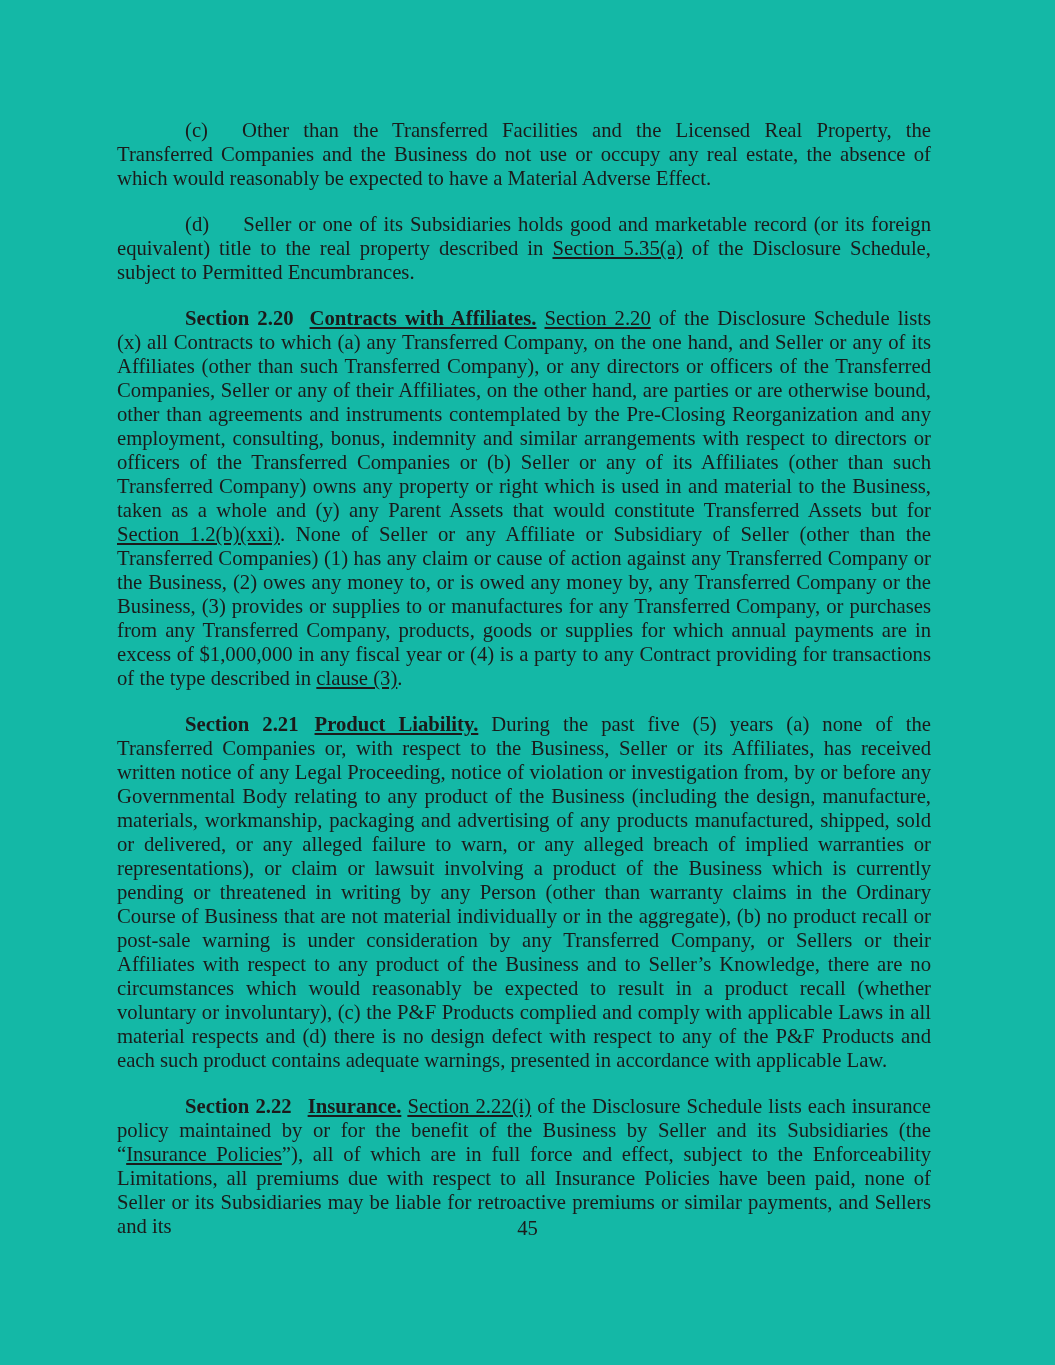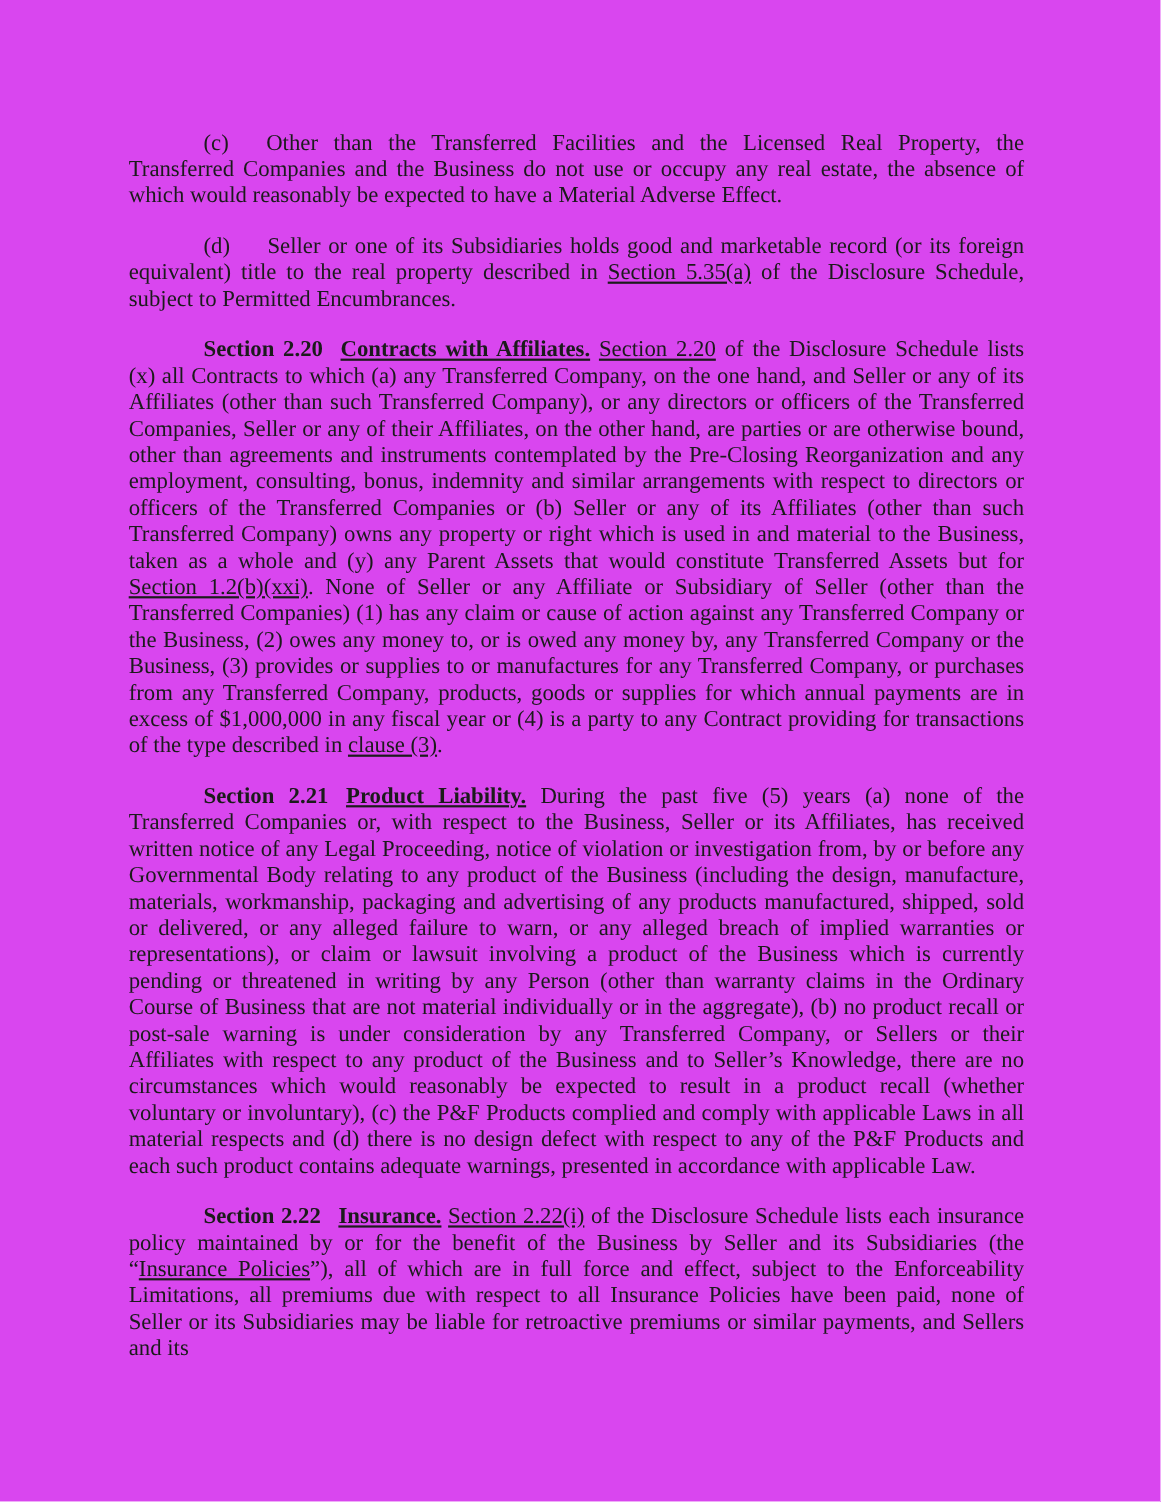--- a/index.html
+++ b/index.html
@@ -1,20 +1,20 @@
 <!DOCTYPE html>
 <html><head>
 <meta charset="utf-8">
 <style>
   html, body { margin: 0; padding: 0; background: #ffffff; }
   .page {
     position: relative;
     width: 1055px;
     height: 1365px;
-    background: #d946ef;
+    background: #14b8a6;
     font-family: "Liberation Serif", serif;
     font-size: 20.7px;
     line-height: 24px;
     color: #1b1b1b;
     overflow: hidden;
   }
   .content {
     position: absolute;
     left: 117px;
     top: 118px;
@@ -49,13 +49,14 @@
     <p class="para"><span>(d)</span><span class="tab"></span><span>Seller or one of its Subsidiaries holds good and marketable record (or its foreign equivalent) title to the real property described in </span><span class="u">Section 5.35(a)</span><span> of the Disclosure Schedule, subject to Permitted Encumbrances.</span></p>
 
     <p class="para"><span class="b">Section 2.20</span><span class="tab-sm"></span><span class="b u">Contracts with Affiliates.</span><span> </span><span class="u">Section 2.20</span><span> of the Disclosure Schedule lists (x) all Contracts to which (a) any Transferred Company, on the one hand, and Seller or any of its Affiliates (other than such Transferred Company), or any directors or officers of the Transferred Companies, Seller or any of their Affiliates, on the other hand, are parties or are otherwise bound, other than agreements and instruments contemplated by the Pre-Closing Reorganization and any employment, consulting, bonus, indemnity and similar arrangements with respect to directors or officers of the Transferred Companies or (b) Seller or any of its Affiliates (other than such Transferred Company) owns any property or right which is used in and material to the Business, taken as a whole and (y) any Parent Assets that would constitute Transferred Assets but for </span><span class="u">Section 1.2(b)(xxi)</span><span>. None of Seller or any Affiliate or Subsidiary of Seller (other than the Transferred Companies) (1) has any claim or cause of action against any Transferred Company or the Business, (2) owes any money to, or is owed any money by, any Transferred Company or the Business, (3) provides or supplies to or manufactures for any Transferred Company, or purchases from any Transferred Company, products, goods or supplies for which annual payments are in excess of $1,000,000 in any fiscal year or (4) is a party to any Contract providing for transactions of the type described in </span><span class="u">clause (3)</span><span>.</span></p>
 
     <p class="para"><span class="b">Section 2.21</span><span class="tab-sm"></span><span class="b u">Product Liability.</span><span> During the past five (5) years (a) none of the Transferred Companies or, with respect to the Business, Seller or its Affiliates, has received written notice of any Legal Proceeding, notice of violation or investigation from, by or before any Governmental Body relating to any product of the Business (including the design, manufacture, materials, workmanship, packaging and advertising of any products manufactured, shipped, sold or delivered, or any alleged failure to warn, or any alleged breach of implied warranties or representations), or claim or lawsuit involving a product of the Business which is currently pending or threatened in writing by any Person (other than warranty claims in the Ordinary Course of Business that are not material individually or in the aggregate), (b) no product recall or post-sale warning is under consideration by any Transferred Company, or Sellers or their Affiliates with respect to any product of the Business and to Seller’s Knowledge, there are no circumstances which would reasonably be expected to result in a product recall (whether voluntary or involuntary), (c) the P&amp;F Products complied and comply with applicable Laws in all material respects and (d) there is no design defect with respect to any of the P&amp;F Products and each such product contains adequate warnings, presented in accordance with applicable Law.</span></p>
 
     <p class="para"><span class="b">Section 2.22</span><span class="tab-sm"></span><span class="b u">Insurance.</span><span> </span><span class="u">Section 2.22(i)</span><span> of the Disclosure Schedule lists each insurance policy maintained by or for the benefit of the Business by Seller and its Subsidiaries (the “</span><span class="u">Insurance Policies</span><span>”), all of which are in full force and effect, subject to the Enforceability Limitations, all premiums due with respect to all Insurance Policies have been paid, none of Seller or its Subsidiaries may be liable for retroactive premiums or similar payments, and Sellers and its</span></p>
 
   </div>
 
+  <div class="pagenum">45</div>
 </div>
 
 </body></html>

